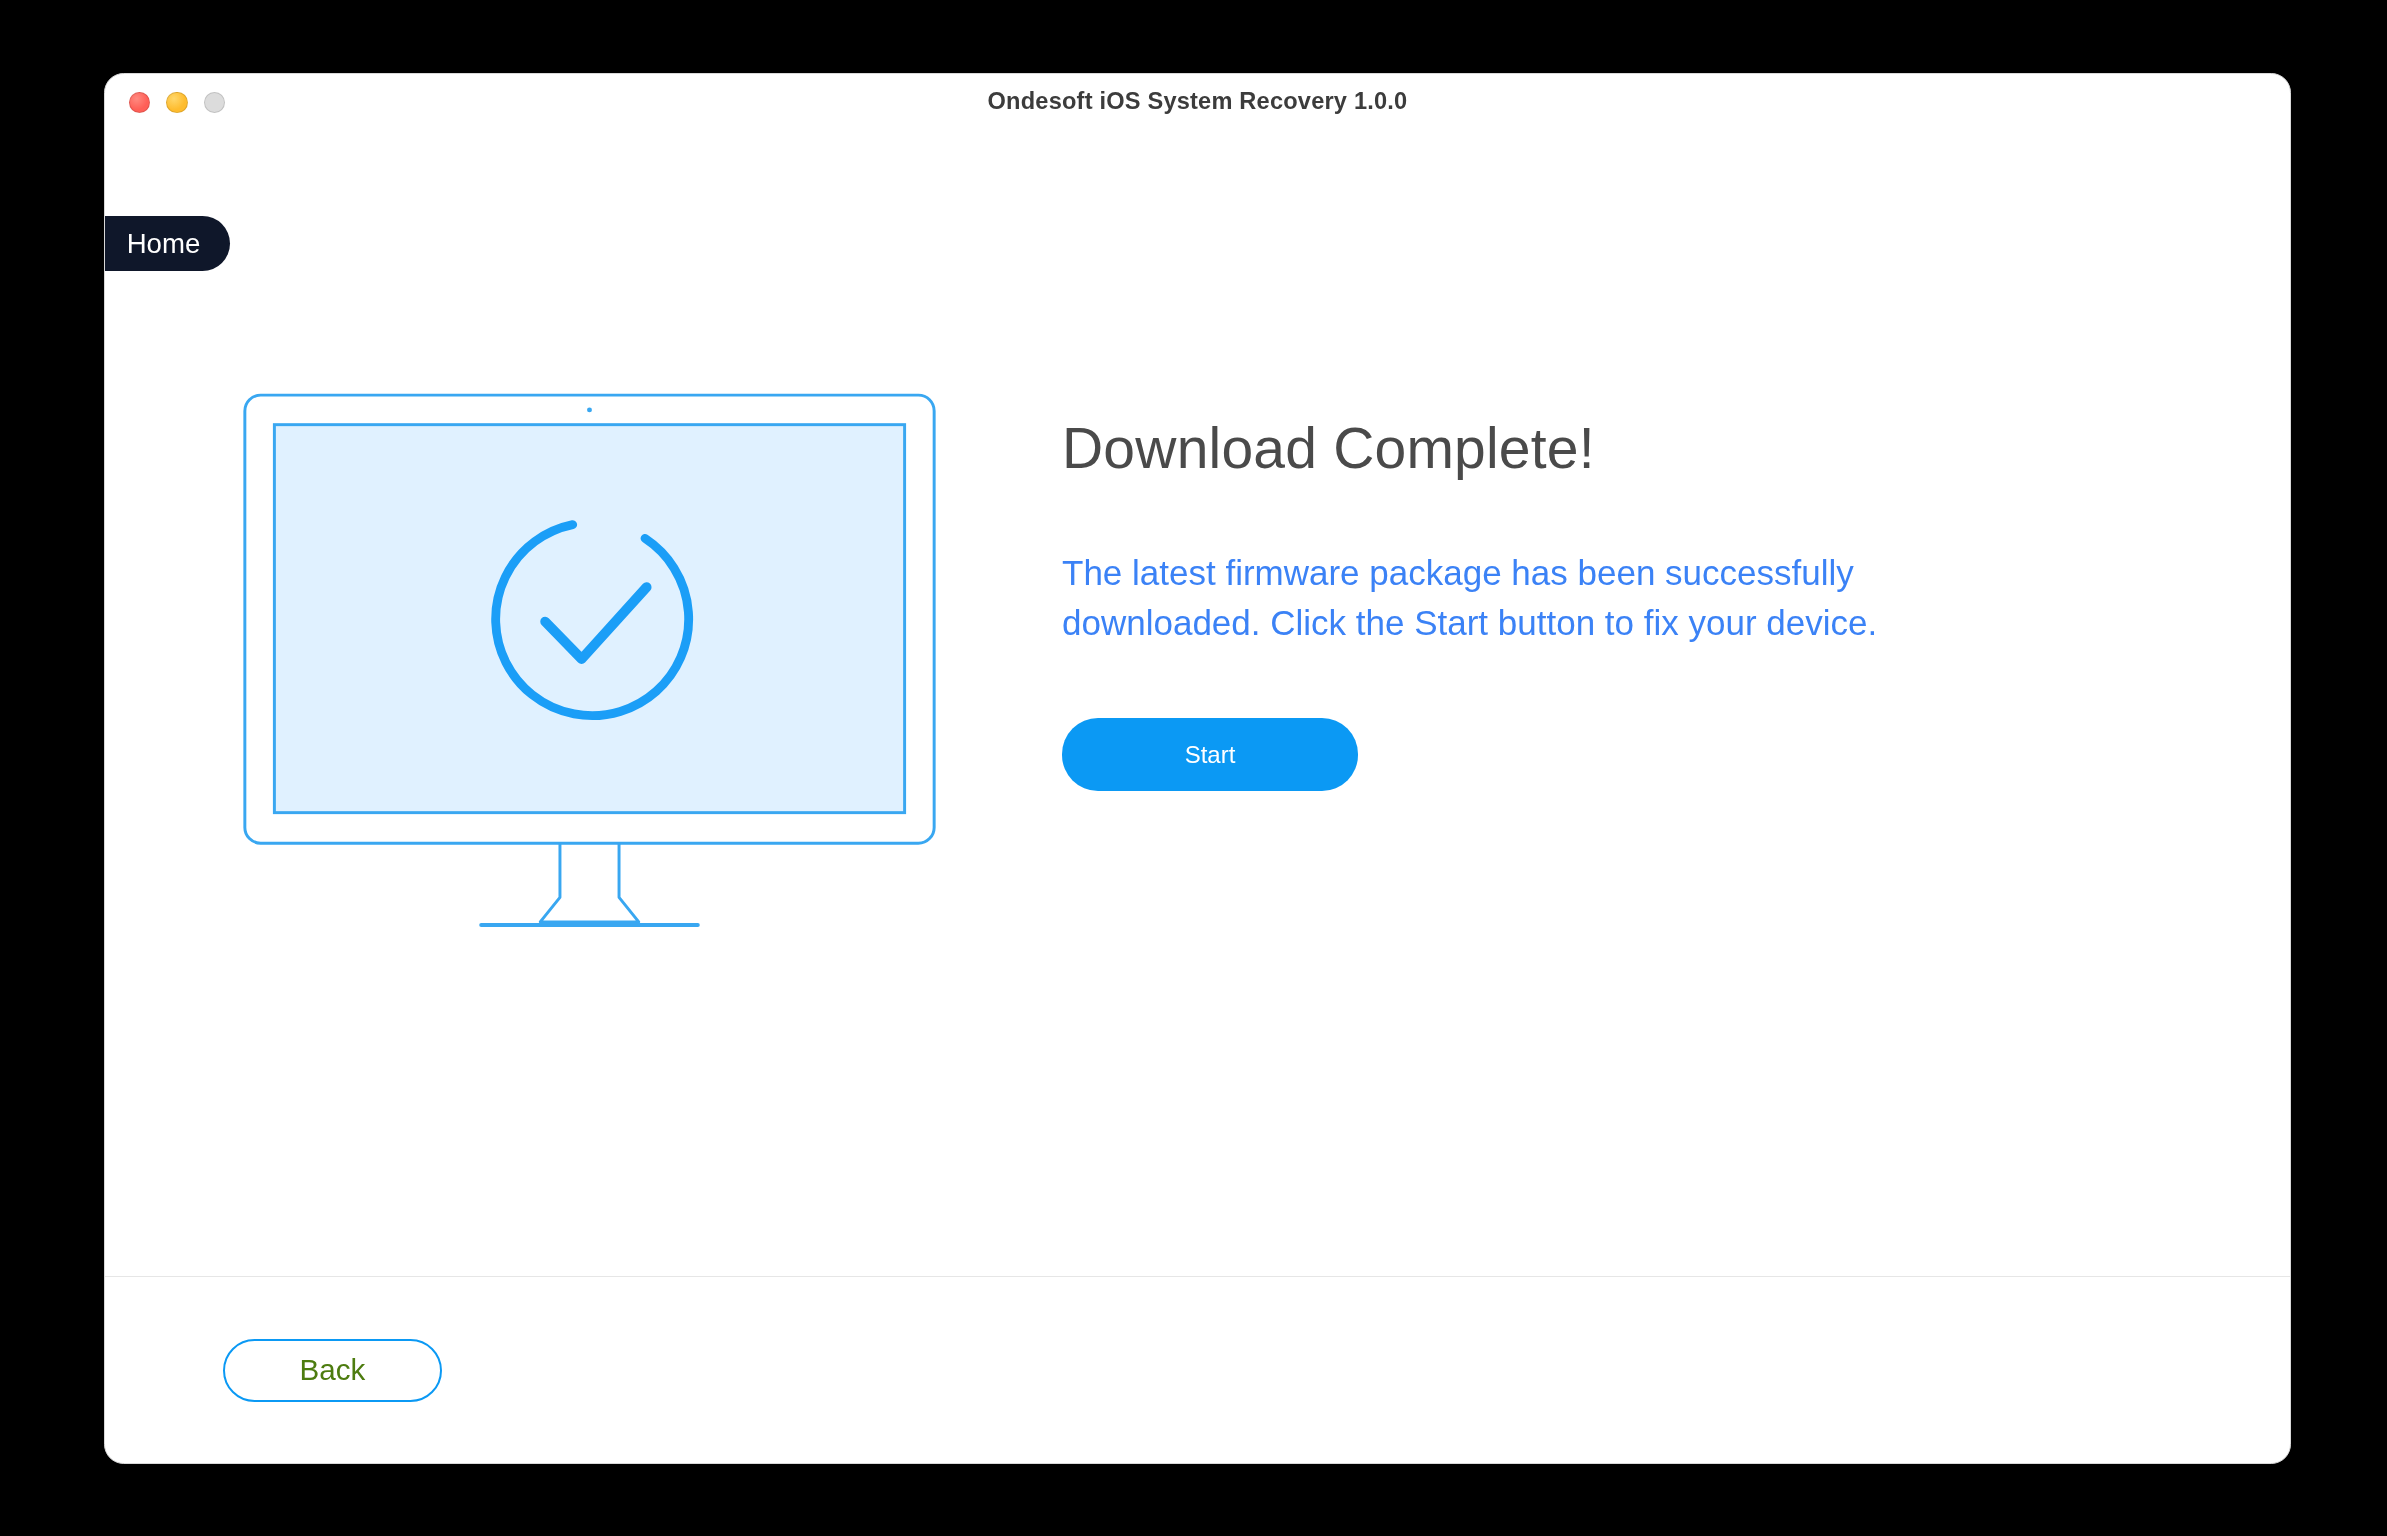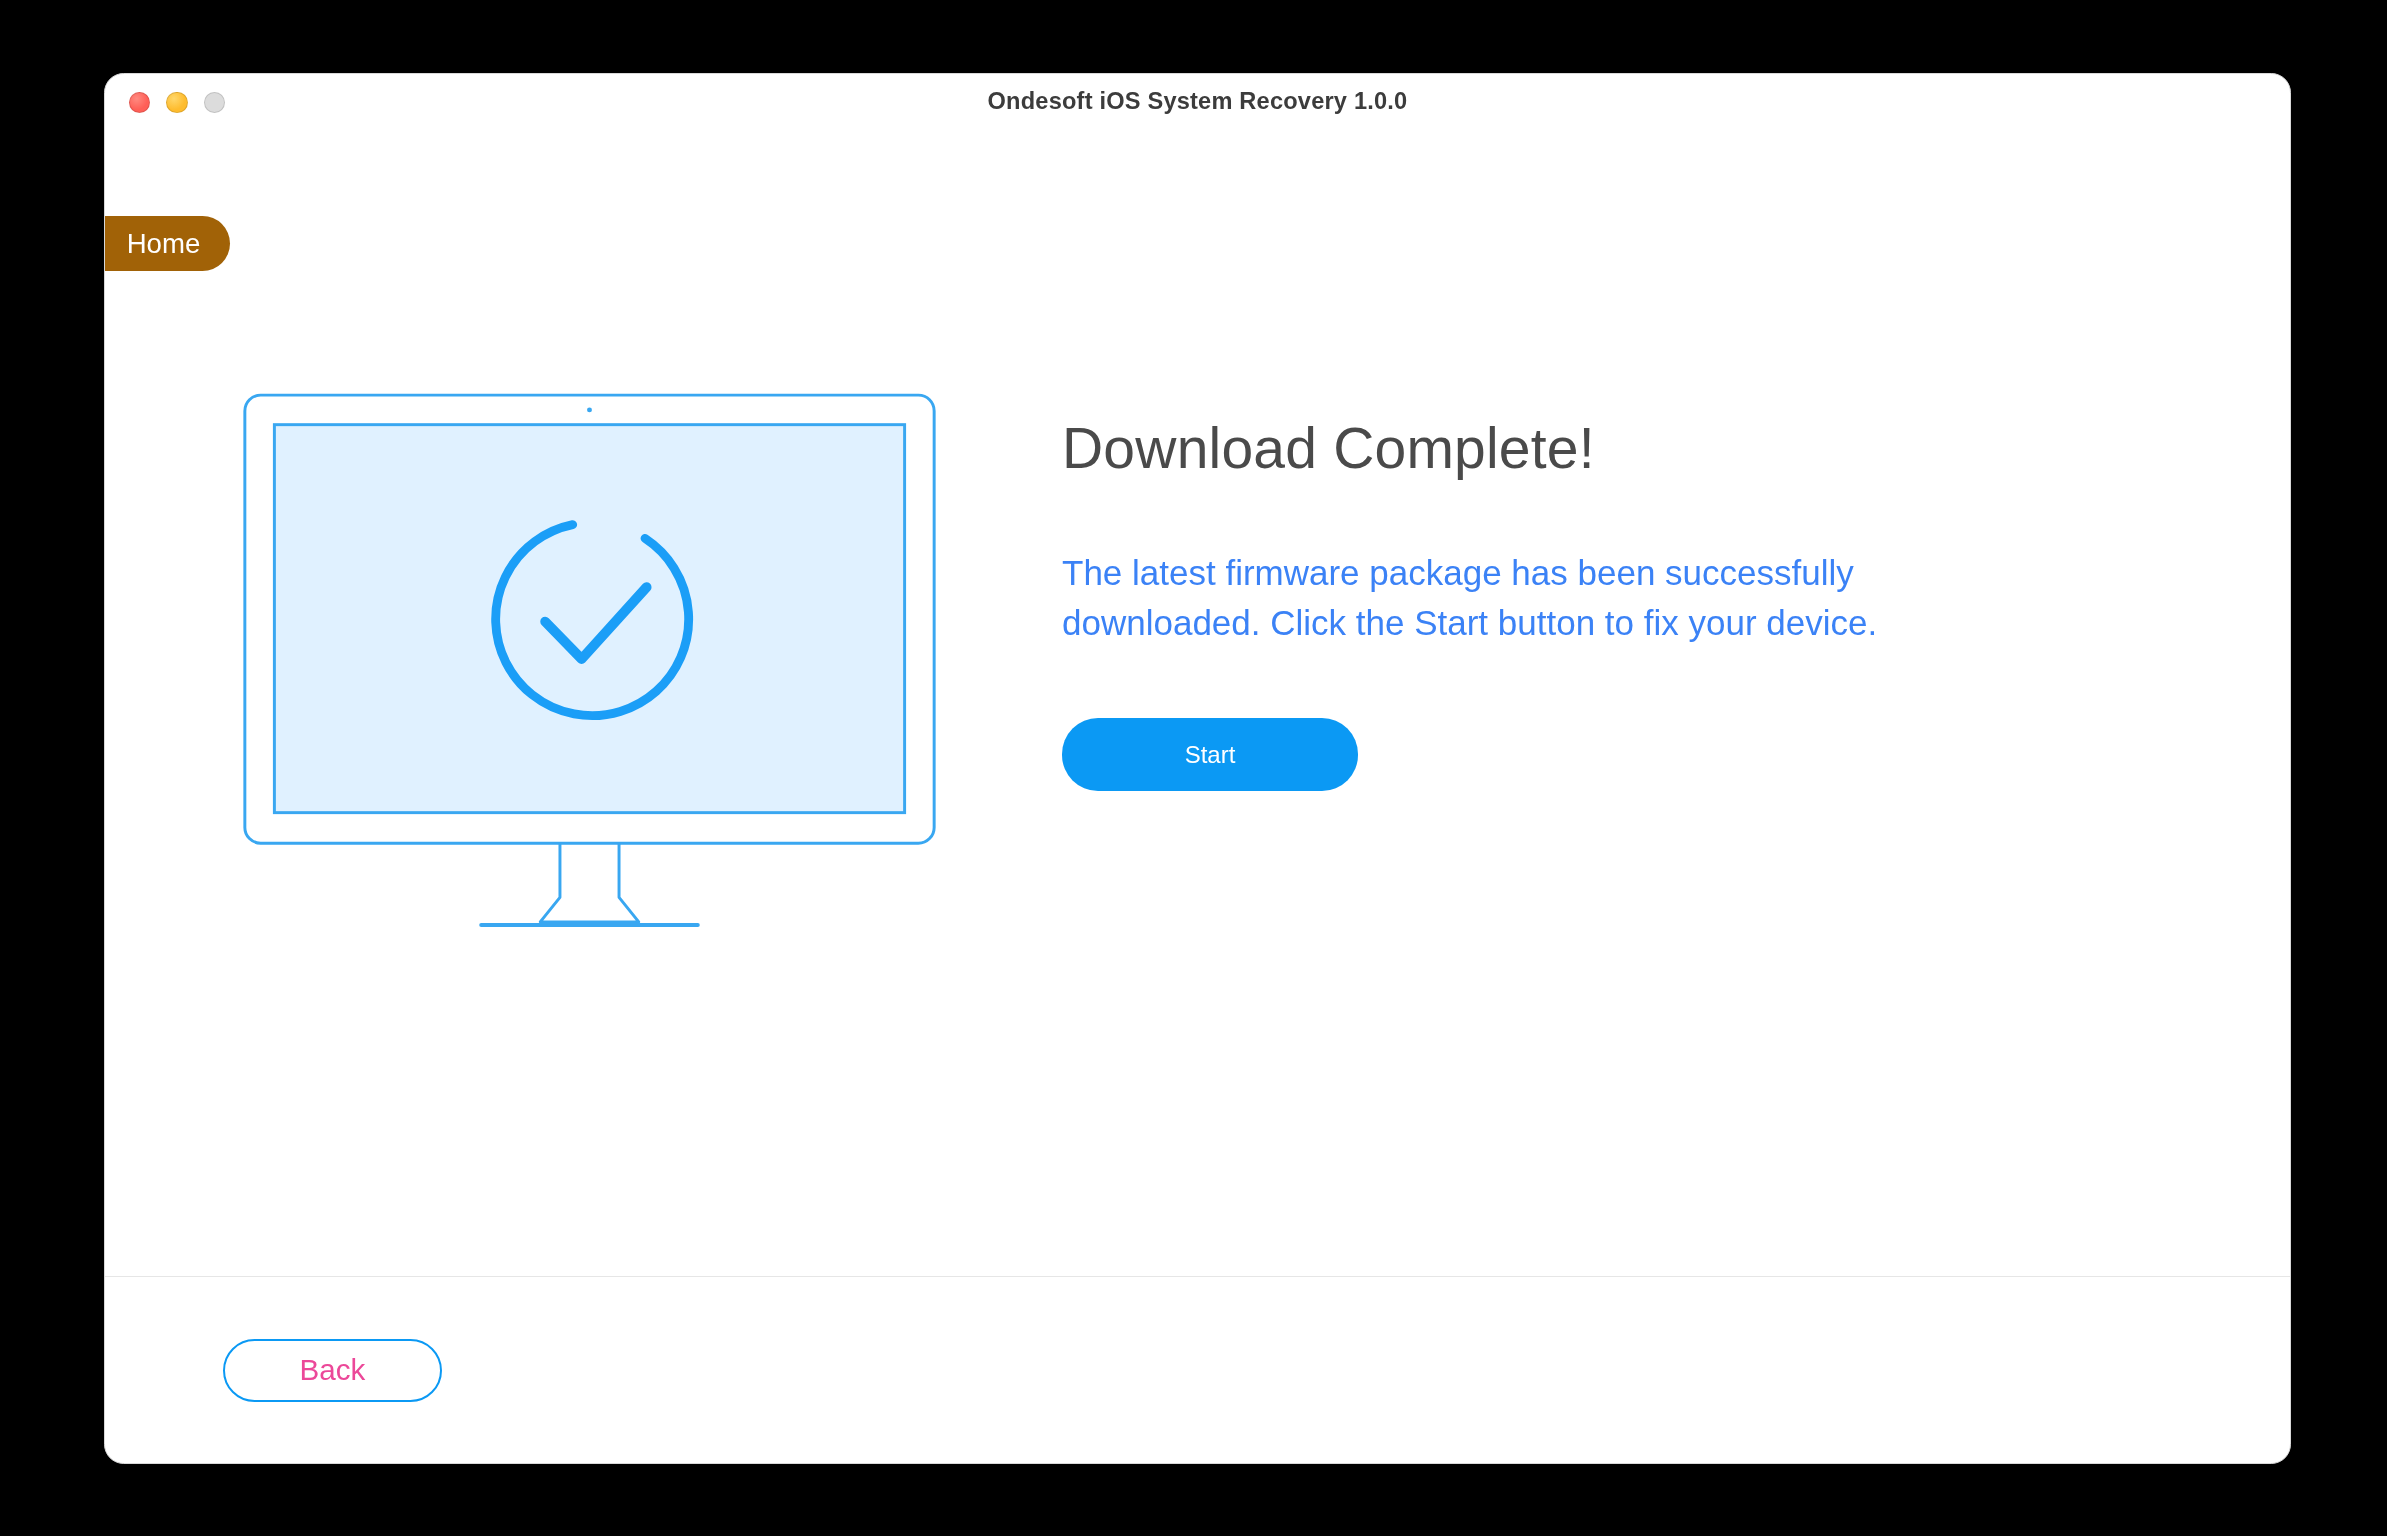--- a/index.html
+++ b/index.html
@@ -63,21 +63,21 @@
       letter-spacing: 0.2px;
     }
     .crumb-tab {
       position: absolute;
       left: 0;
       top: 87px;
       height: 55px;
       padding: 0 29.6px 0 21.7px;
       display: inline-flex;
       align-items: center;
-      background: #a16207;
+      background: #0f172a;
       color: #fff;
       font-size: 27.6px;
       border-top-right-radius: 27.6px;
       border-bottom-right-radius: 27.6px;
       justify-content: flex-end;
     }
     .content {
       flex: 1 1 auto;
       position: relative;
     }
@@ -134,21 +134,21 @@
       padding: 0 118px;
     }
     .btn-outline {
       display: inline-flex;
       align-items: center;
       justify-content: center;
       height: 63px;
       min-width: 219px;
       padding: 0 39px;
       background: #fff;
-      color: #ec4899;
+      color: #4d7c0f;
       font-size: 29.6px;
       border: 2px solid #0b99f4;
       border-radius: 31.5px;
       cursor: pointer;
     }
   </style>
 </head>
 <body>
 
 <div class="stage">

